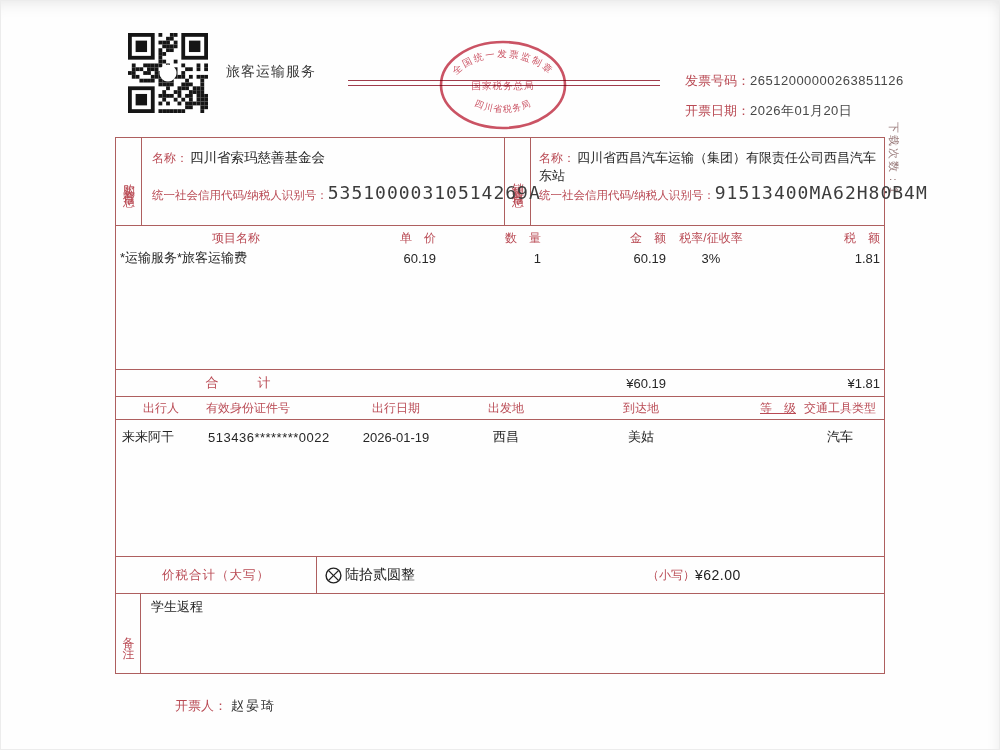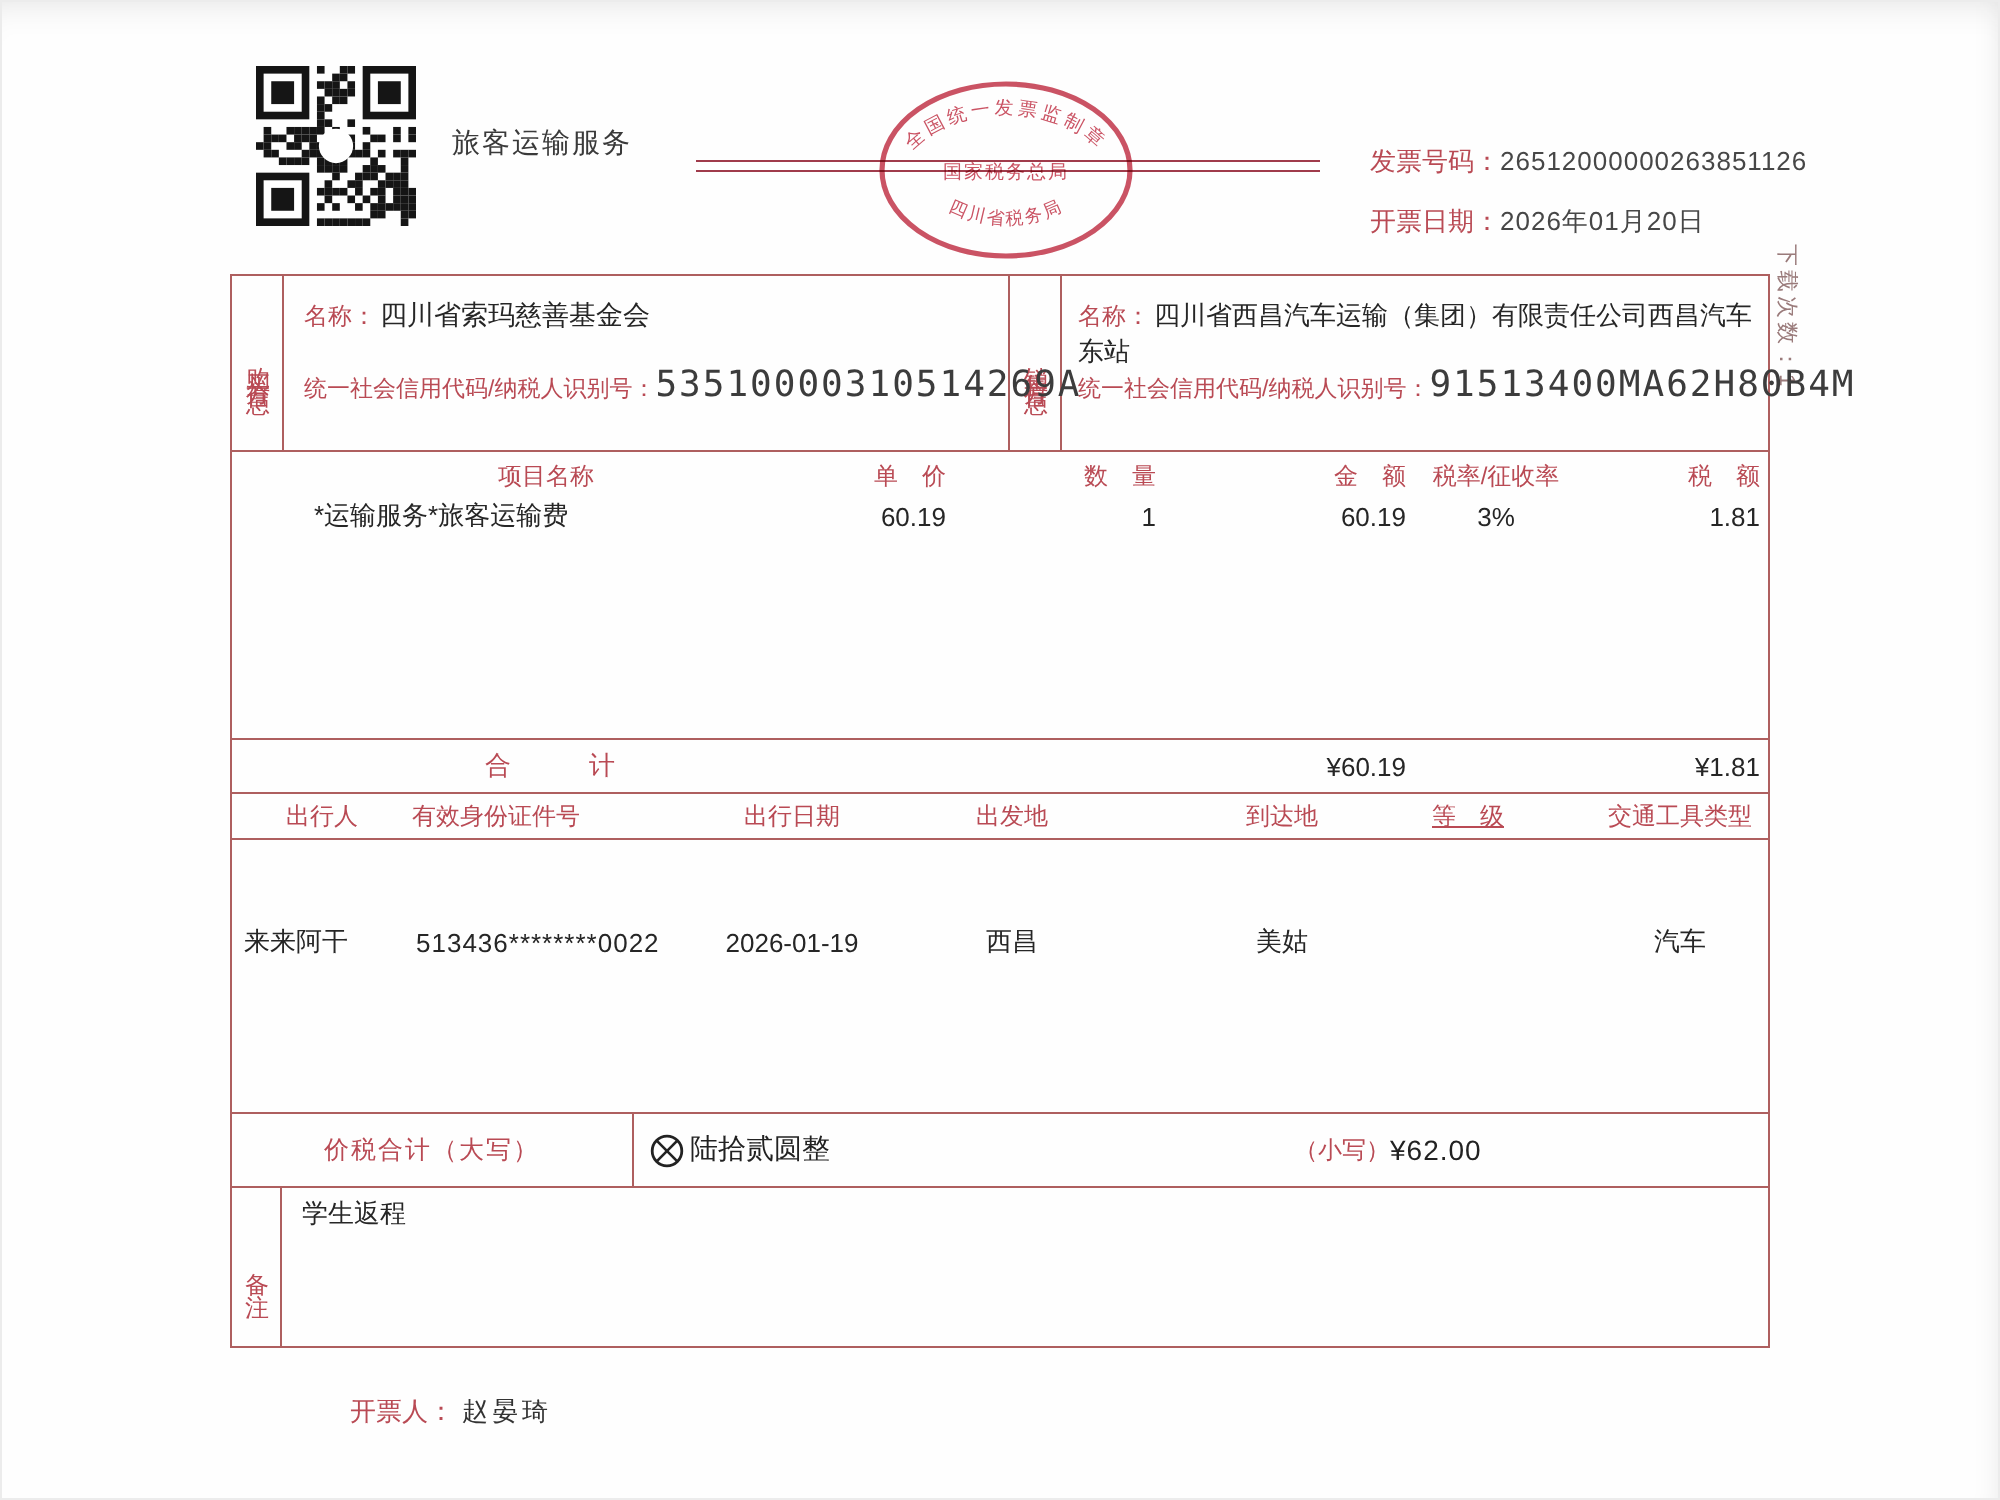--- a/index.html
+++ b/index.html
@@ -47,40 +47,40 @@
   .party-name .lbl{font-size:12px;color:#b94a54;margin-right:2px;}
   .party-tax{position:absolute;left:10px;top:44px;white-space:nowrap;}
   .party-tax .lbl{font-size:11.5px;color:#b94a54;}
   .party-tax .val{font-family:"DejaVu Sans Mono","Liberation Mono",monospace;font-size:18px;color:#3c3c3c;letter-spacing:1px;}
   
   .row-items{height:170px;flex:0 0 170px;display:flex;flex-direction:column;box-sizing:border-box;}
   .tr{display:flex;align-items:center;}
   .items-head{height:20px;flex:0 0 20px;margin-top:2px;font-size:12px;color:#b94a54;}
   .items-data{height:20px;flex:0 0 20px;font-size:13px;color:#262626;}
   .items-total{height:26px;flex:0 0 26px;margin-top:auto;border-top:1px solid #ae5f5f;font-size:13px;color:#262626;}
-  .c1{width:240px;flex:0 0 240px;padding-left:4px;box-sizing:border-box;margin-left:37px;}
+  .c1{width:240px;flex:0 0 240px;padding-left:4px;box-sizing:border-box;}
   .c1.hd{text-align:center;padding-left:0;}
   .c2{width:80px;flex:0 0 80px;text-align:right;}
   .c3{width:105px;flex:0 0 105px;text-align:right;}
   .c4{width:125px;flex:0 0 125px;text-align:right;}
   .c5{width:90px;flex:0 0 90px;text-align:center;}
   .c6{flex:1;text-align:right;padding-right:4px;}
   .total-label{color:#b94a54;text-align:center;}
   
-  .row-travelers{height:160px;flex:0 0 160px;display:flex;flex-direction:column;border-top:1px solid #ae5f5f;box-sizing:border-box;gap:34px;}
+  .row-travelers{height:160px;flex:0 0 160px;display:flex;flex-direction:column;border-top:1px solid #ae5f5f;box-sizing:border-box;}
   .trav-head{height:23px;flex:0 0 23px;border-bottom:1px solid #ae5f5f;font-size:12px;color:#b94a54;box-sizing:border-box;}
   .trav-data{height:26px;flex:0 0 26px;margin-top:4px;font-size:13px;color:#262626;}
   .t1{width:90px;flex:0 0 90px;text-align:center;}
   .t1.dt{text-align:left;padding-left:6px;box-sizing:border-box;}
   .t2{width:140px;flex:0 0 140px;text-align:left;}
   .t2.dt{text-align:left;padding-left:2px;box-sizing:border-box;letter-spacing:.5px;}
   .t3{width:100px;flex:0 0 100px;text-align:center;}
   .t4{width:120px;flex:0 0 120px;text-align:center;}
   .t5{width:150px;flex:0 0 150px;text-align:center;}
-  .t6{width:80px;flex:0 0 80px;text-align:left;text-decoration:underline;}
+  .t6{width:80px;flex:0 0 80px;text-align:right;text-decoration:underline;}
   .t7{flex:1;text-align:center;}
   
   .row-total{height:37px;flex:0 0 37px;display:flex;border-top:1px solid #ae5f5f;box-sizing:border-box;align-items:stretch;}
   .total-words-label{width:200px;flex:0 0 200px;display:flex;align-items:center;justify-content:center;
     font-size:12.5px;color:#b94a54;border-right:1px solid #ae5f5f;letter-spacing:1px;}
   .total-content{flex:1;position:relative;display:flex;align-items:center;padding-left:8px;font-size:14px;color:#222;}
   .circle-x{width:17px;height:17px;margin-right:3px;flex:0 0 17px;}
   .small-figures{position:absolute;left:330px;top:0;height:100%;display:flex;align-items:center;font-size:13.5px;}
   .small-figures .lbl{color:#b94a54;font-size:12px;margin-right:0;}
   .small-figures .val{color:#222;font-size:14px;letter-spacing:.5px;}

